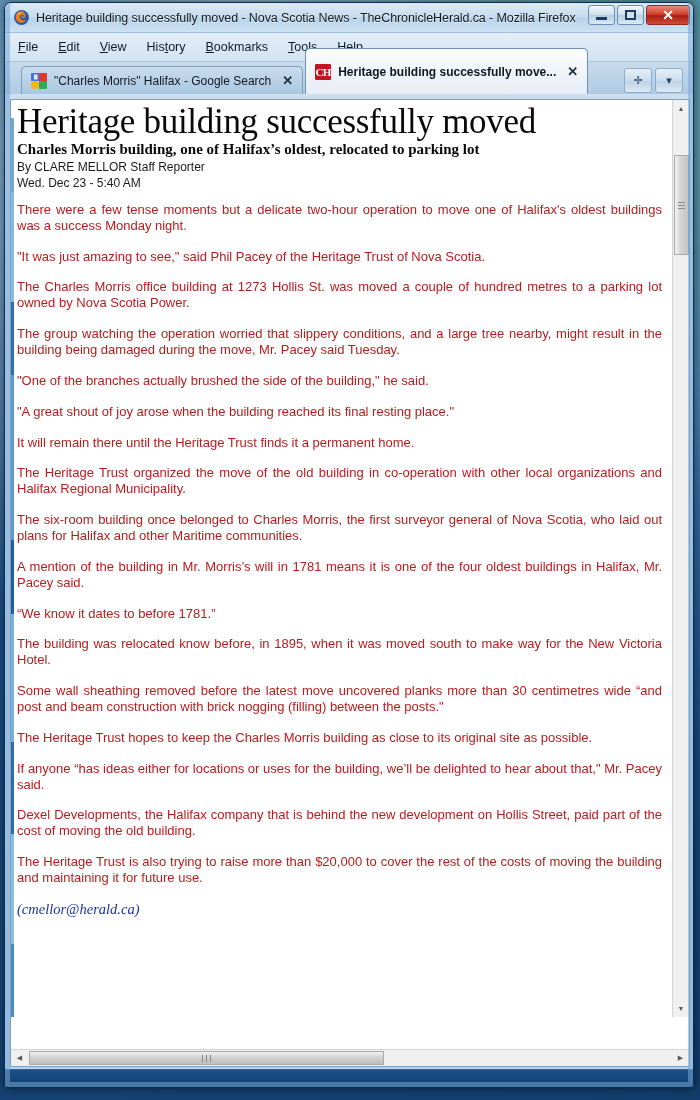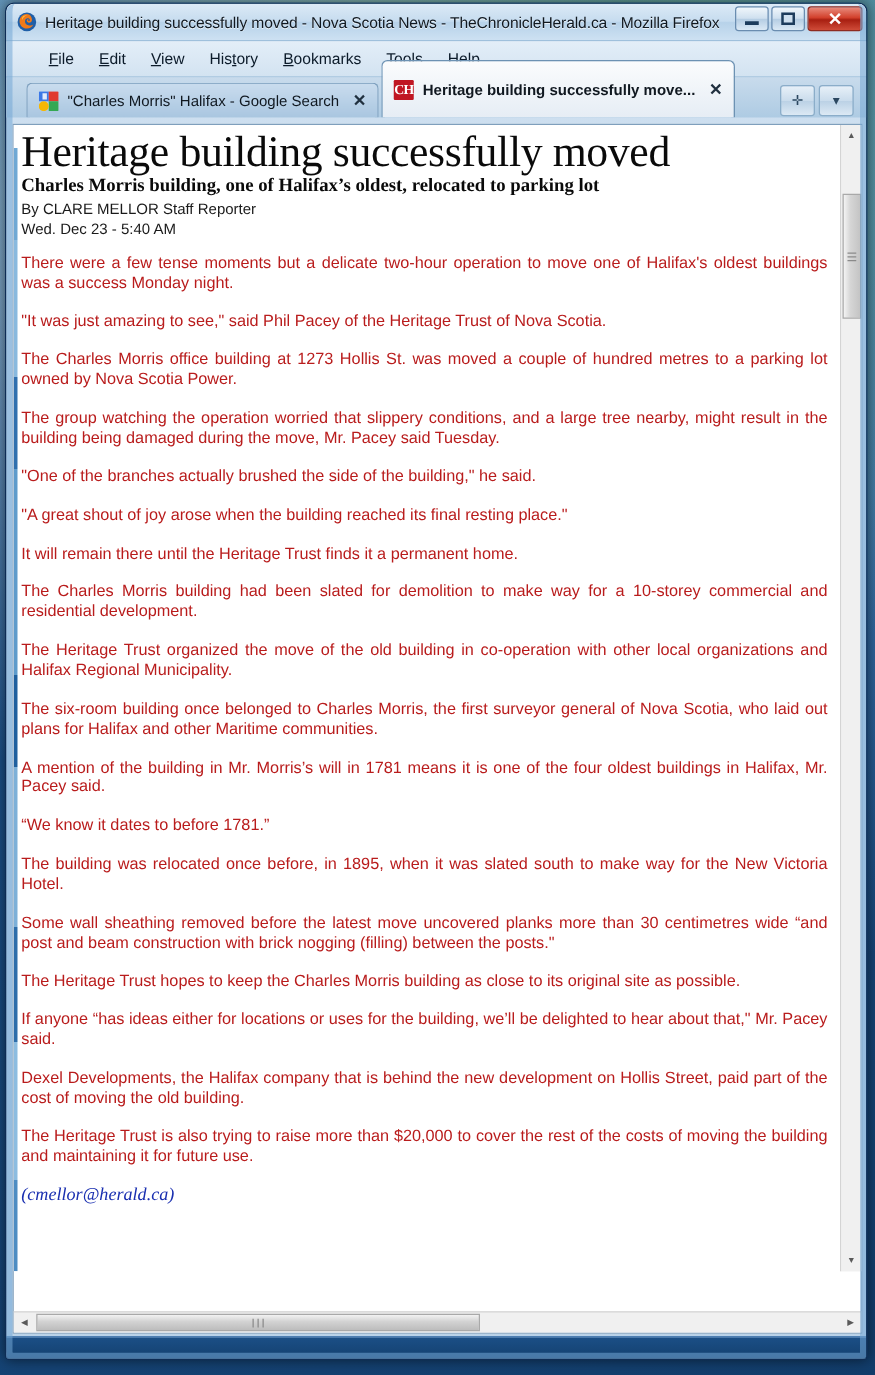--- a/index.html
+++ b/index.html
@@ -78,21 +78,21 @@
   .max-sq {
     width: 11px; height: 10px;
     border: 2px solid #1d3c5c; background: #cfe0ef;
   }
 
   
   #menubar {
     height: 29px;
     background: linear-gradient(180deg,#e3eef8 0%,#d3e3f1 100%);
     display: flex; align-items: center;
-    padding-left: 24px;
+    padding-left: 3px;
     border-bottom: 1px solid #a8c5de;
   }
   .menu-item {
     font-size: 12.5px; color: #0c1b2a;
     padding: 3px 10px;
     white-space: nowrap;
     cursor: default;
   }
   .menu-item u { text-decoration: underline; }
 
@@ -375,26 +375,25 @@
         <div class="meta">Wed. Dec 23 - 5:40 AM</div>
 
         <div id="body-copy">
           <p>There were a few tense moments but a delicate two-hour operation to move one of Halifax's oldest buildings was a success Monday night.</p>
           <p class="noj">"It was just amazing to see," said Phil Pacey of the Heritage Trust of Nova Scotia.</p>
           <p>The Charles Morris office building at 1273 Hollis St. was moved a couple of hundred metres to a parking lot owned by Nova Scotia Power.</p>
           <p>The group watching the operation worried that slippery conditions, and a large tree nearby, might result in the building being damaged during the move, Mr. Pacey said Tuesday.</p>
           <p class="noj">"One of the branches actually brushed the side of the building," he said.</p>
           <p class="noj">"A great shout of joy arose when the building reached its final resting place."</p>
           <p class="noj">It will remain there until the Heritage Trust finds it a permanent home.</p>
-          <p>The Charles Morris building had been slated for demolition to make way for a 10-storey commercial and residential development.</p>
           <p>The Heritage Trust organized the move of the old building in co-operation with other local organizations and Halifax Regional Municipality.</p>
           <p>The six-room building once belonged to Charles Morris, the first surveyor general of Nova Scotia, who laid out plans for Halifax and other Maritime communities.</p>
           <p>A mention of the building in Mr. Morris’s will in 1781 means it is one of the four oldest buildings in Halifax, Mr. Pacey said.</p>
           <p class="noj">“We know it dates to before 1781.”</p>
-          <p>The building was relocated once before, in 1895, when it was slated south to make way for the New Victoria Hotel.</p>
+          <p>The building was relocated know before, in 1895, when it was moved south to make way for the New Victoria Hotel.</p>
           <p>Some wall sheathing removed before the latest move uncovered planks more than 30 centimetres wide “and post and beam construction with brick nogging (filling) between the posts."</p>
           <p>The Heritage Trust hopes to keep the Charles Morris building as close to its original site as possible.</p>
           <p>If anyone “has ideas either for locations or uses for the building, we’ll be delighted to hear about that," Mr. Pacey said.</p>
           <p>Dexel Developments, the Halifax company that is behind the new development on Hollis Street, paid part of the cost of moving the old building.</p>
           <p>The Heritage Trust is also trying to raise more than $20,000 to cover the rest of the costs of moving the building and maintaining it for future use.</p>
           <div id="email-line" style="color: rgb(26, 47, 176);">(cmellor@herald.ca)</div>
         </div>
       </div>
 
       <div id="vscroll">

